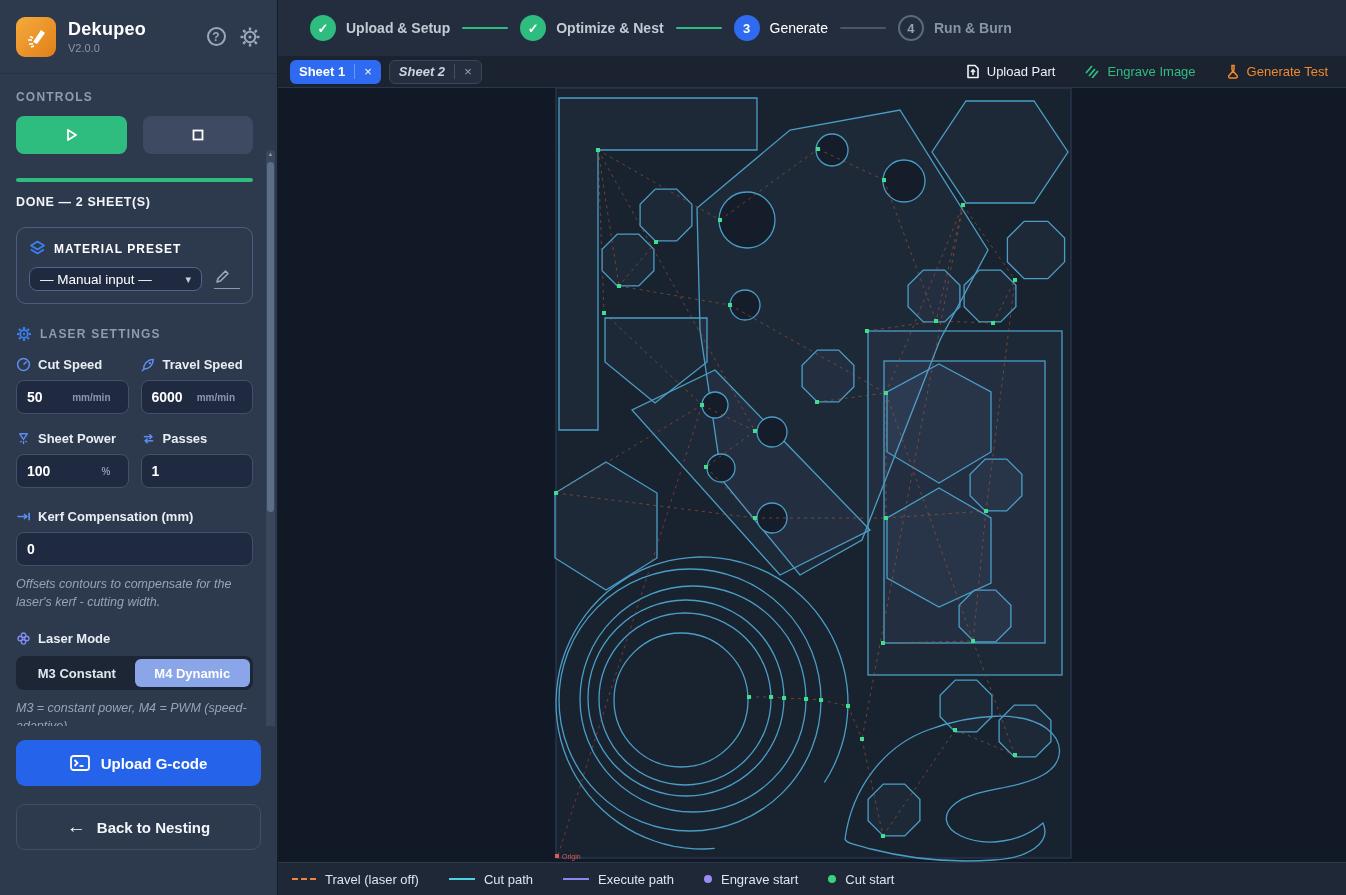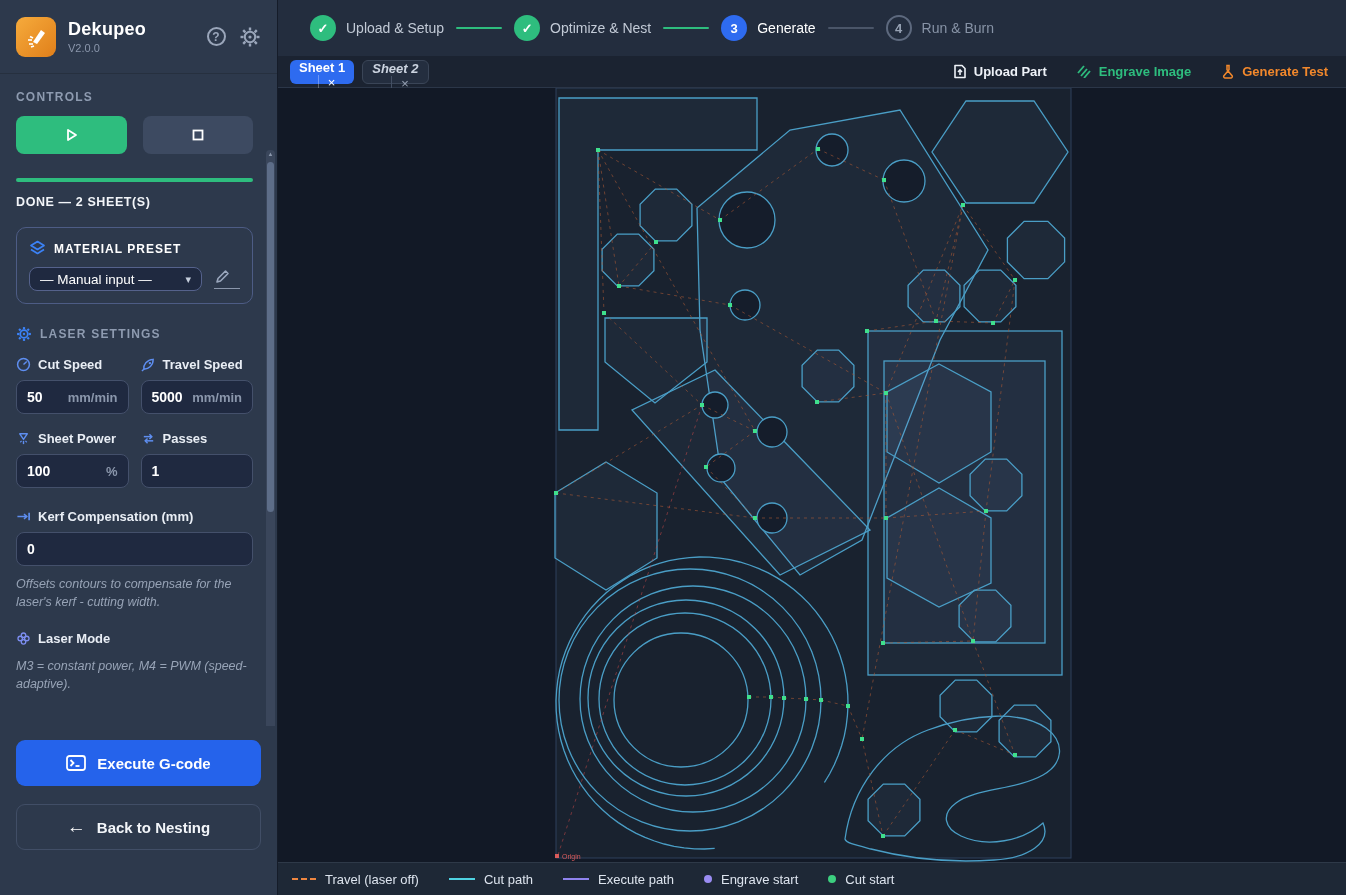--- a/index.html
+++ b/index.html
@@ -40,21 +40,21 @@
   .select .chev { margin-left:auto; color:#c6cfdd; font-size:11px; }
   .pencil-wrap { width:26px; text-align:center; border-bottom:1px solid #8b97ac; padding-bottom:3px; cursor:pointer; }
 
   .laser-head { display:flex; align-items:center; gap:8px; margin-top:22px; }
   .grid2 { display:grid; grid-template-columns:1fr 1fr; column-gap:12px; margin-top:12px; }
   .f-label { display:flex; align-items:center; gap:7px; color:#e9eef5; font-size:13px; font-weight:600;
     height:20px; white-space:nowrap; }
   .f-input { position:relative; margin-top:6px; height:34px; background:#1f2940; border:1px solid #44506b;
     border-radius:8px; display:flex; align-items:center; padding:0 10px; }
   .f-val { color:#fff; font-size:14px; font-weight:600; }
-  .f-unit { position:absolute; right:10px; color:#8b97ac; font-size:13px; font-weight:bold; }
+  .f-unit { position:absolute; right:17px; color:#8b97ac; font-size:10px; font-weight:bold; }
   .mt14 { margin-top:14px; }
   .kerf-block { margin-top:18px; }
   .help-text { margin-top:9px; color:#97a3b6; font-size:12.5px; font-style:italic; line-height:1.45; }
 
   .mode-block { margin-top:17px; }
   .segmented { margin-top:8px; display:flex; background:#1d2634; border-radius:8px; padding:3px; }
   .seg { flex:1; height:28px; display:flex; align-items:center; justify-content:center;
     color:#e2e8f1; font-size:13px; font-weight:bold; border-radius:6px; cursor:pointer; }
   .seg.on { background:#8aa5e8; color:#fff; }
 
@@ -71,39 +71,39 @@
 
   
   .main { flex:1; display:flex; flex-direction:column; min-width:0; }
   .topbar { height:56px; background:#232d3e; display:flex; align-items:center; padding-left:32px; }
   .step { display:flex; align-items:center; gap:10px; }
   .step-circle { width:26px; height:26px; border-radius:50%; display:flex; align-items:center;
     justify-content:center; font-size:13px; font-weight:bold; }
   .s-done .step-circle { background:#2ebd7e; color:#fff; }
   .s-active .step-circle { background:#2e6bf0; color:#fff; }
   .s-pending .step-circle { background:transparent; border:2px solid #5d697e; color:#97a2b4; }
-  .step-label { font-size:14px; font-weight:400; }
+  .step-label { font-size:14px; font-weight:700; }
   .s-done .step-label { color:#c2cad6; }
   .s-active .step-label { color:#fff; font-weight:normal; }
   .s-pending .step-label { color:#8793a6; }
   .conn { width:46px; height:2px; margin:0 12px; border-radius:1px; }
   .conn-green { background:#2ebd7e; }
   .conn-gray { background:#4a5568; }
 
   .tabbar { height:32px; background:#1b2331; border-bottom:1px solid #2b3648; display:flex;
     align-items:center; padding:0 18px 0 12px; }
   .tab { height:24px; border-radius:6px; display:flex; align-items:center; padding:0 9px;
-    font-size:13px; font-weight:bold; margin-right:8px; cursor:pointer;flex-direction:column; }
+    font-size:13px; font-weight:bold; margin-right:8px; cursor:pointer; }
   .tab.active { background:#2e6bf0; color:#fff; }
   .tab.inactive { background:#242e3f; border:1px solid #3a4557; color:#ccd4e0;font-style:italic; }
   .tab-x { margin-left:9px; padding-left:9px; border-left:1px solid rgba(255,255,255,.3);
     font-size:13px; font-weight:normal; cursor:pointer; }
   .tab.inactive .tab-x { border-left-color:#434f63; color:#98a3b5; }
   .tab-actions { margin-left:auto; display:flex; align-items:center; gap:30px; }
-  .tbtn { display:flex; align-items:center; gap:7px; font-size:13px; font-weight:bold; cursor:pointer; }
+  .tbtn { display:flex; align-items:center; gap:7px; font-size:13px; font-weight:normal; cursor:pointer; }
   .tbtn-upload { color:#eef2f8; }
   .tbtn-engrave { color:#2ebd7e; }
   .tbtn-test { color:#f2882c; }
 
   .canvas { position:relative; height:774px; background:#121926; }
   .canvas svg { display:block; width:100%; height:100%; }
 
   .legend { height:33px; background:#1e2836; border-top:1px solid #2e3948; display:flex;
     align-items:center; gap:30px; padding-left:14px; }
   .leg-item { display:flex; align-items:center; gap:9px; color:#dde4ee; font-size:13px; }
@@ -225,21 +225,21 @@
             <line x1="3" y1="13" x2="1" y2="15" stroke="#5e8ef0" stroke-width="1.5"></line>
             <circle cx="9.5" cy="6.5" r="1.3" fill="#5e8ef0"></circle>
           </svg>
           <span>Travel Speed</span>
         </div>
         <div class="f-input">
           <span class="f-val">50</span>
           <span class="f-unit">mm/min</span>
         </div>
         <div class="f-input">
-          <span class="f-val">5000</span>
+          <span class="f-val">6000</span>
           <span class="f-unit">mm/min</span>
         </div>
       </div>
 
       <div class="grid2 mt14">
         <div class="f-label">
           <svg class="icon-svg" width="15" height="15" viewBox="0 0 16 16">
             <polygon points="4,3 12,3 8,9" fill="none" stroke="#5e8ef0" stroke-width="1.5" stroke-linejoin="round"></polygon>
             <line x1="8" y1="10.5" x2="8" y2="14" stroke="#5e8ef0" stroke-width="1.5"></line>
             <line x1="4.5" y1="12" x2="6" y2="10.5" stroke="#5e8ef0" stroke-width="1.2"></line>
@@ -283,38 +283,42 @@
       <div class="mode-block">
         <div class="f-label">
           <svg class="icon-svg" width="15" height="15" viewBox="0 0 16 16">
             <circle cx="8" cy="4.5" r="2.4" fill="none" stroke="#7d8ef0" stroke-width="1.4"></circle>
             <circle cx="8" cy="11.5" r="2.4" fill="none" stroke="#7d8ef0" stroke-width="1.4"></circle>
             <circle cx="4.5" cy="8" r="2.4" fill="none" stroke="#7d8ef0" stroke-width="1.4"></circle>
             <circle cx="11.5" cy="8" r="2.4" fill="none" stroke="#7d8ef0" stroke-width="1.4"></circle>
           </svg>
           <span>Laser Mode</span>
         </div>
+        <div class="segmented">
+          <div class="seg">M3 Constant</div>
+          <div class="seg on">M4 Dynamic</div>
+        </div>
         <div class="help-text">M3 = constant power, M4 = PWM (speed-adaptive).</div>
       </div>
 
       <div class="sb-track">
         <div class="sb-arrow" style="top:1px">▲</div>
         <div class="sb-thumb"></div>
 
       </div>
     </div>
 
     <div class="sb-footer">
       <div class="btn-exec">
         <svg class="icon-svg" width="20" height="16" viewBox="0 0 20 16">
           <rect x="1" y="1" width="18" height="14" rx="2.5" fill="none" stroke="#ffffff" stroke-width="1.8"></rect>
           <polyline points="4.5,5 7.5,8 4.5,11" fill="none" stroke="#ffffff" stroke-width="1.8"></polyline>
           <line x1="9.5" y1="11" x2="13.5" y2="11" stroke="#ffffff" stroke-width="1.8"></line>
         </svg>
-        <span>Execute G-code</span>
+        <span>Upload G-code</span>
       </div>
       <div class="btn-back">
         <span class="back-arrow">←</span>
         <span>Back to Nesting</span>
       </div>
     </div>
   </aside>
 
   <main class="main">
     <header class="topbar">

